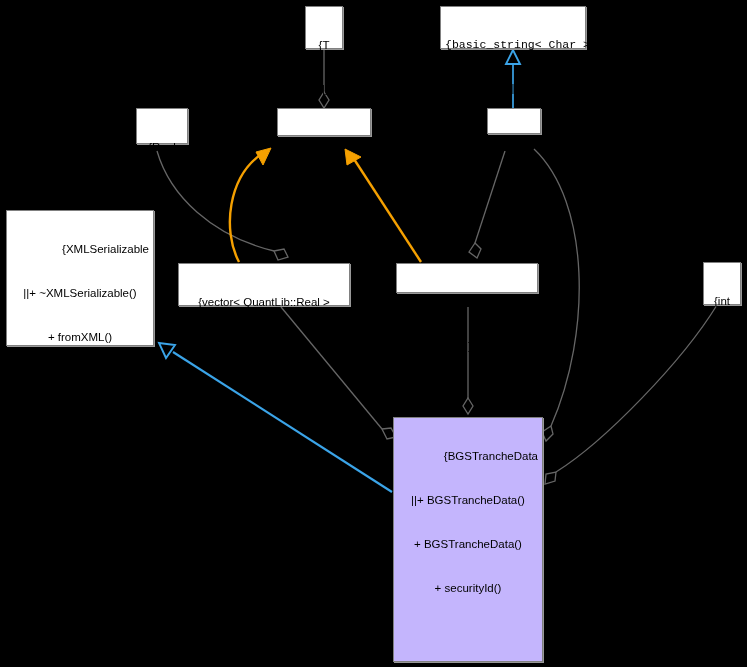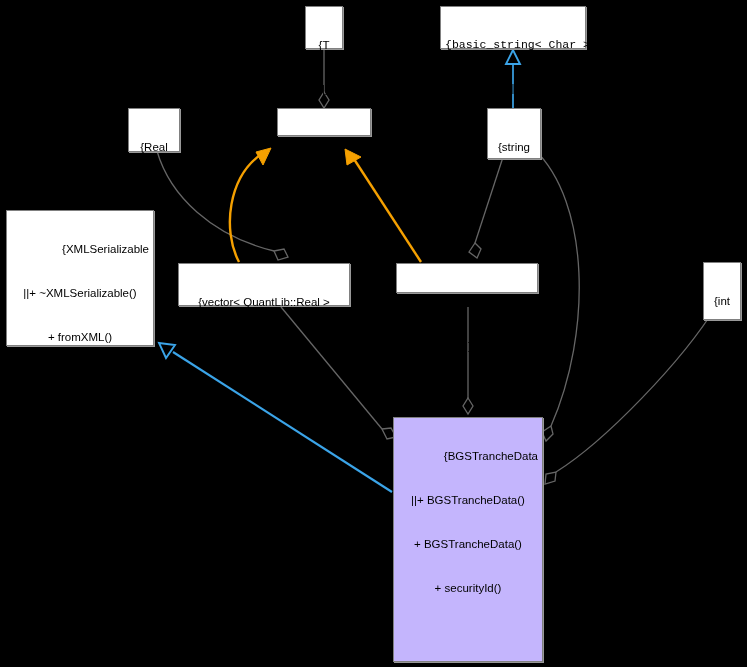--- a/index.html
+++ b/index.html
@@ -116,31 +116,31 @@
   <div class="node" style="left:305px; top:6px; width:38px; height:43px;">
     <span class="line">{T</span>
     <span class="line">||}</span>
   </div>
 
   <div class="node" style="left:440px; top:6px; width:146px; height:43px;font-family:Liberation Mono, monospace;">
     <span class="line">{basic_string&lt; Char &gt;</span>
     <span class="line">||}</span>
   </div>
 
-  <div class="node" style="left:128px; top:108px; width:52px; height:44px;">
+  <div class="node" style="left:136px; top:108px; width:52px; height:36px;">
     <span class="line">{Real</span>
     <span class="line">||}</span>
   </div>
 
   <div class="node" style="left:277px; top:108px; width:94px; height:28px;">
     <span class="line">{vector&lt; T &gt;</span>
     <span class="line">||}</span>
   </div>
 
-  <div class="node" style="left:487px; top:108px; width:54px; height:51px;">
+  <div class="node" style="left:487px; top:108px; width:54px; height:26px;">
     <span class="line">{string</span>
     <span class="line">||}</span>
   </div>
 
   <div class="node leftalign" style="left:6px; top:210px; width:148px; height:136px;">
     <span class="line center">{XMLSerializable</span>
     <span class="line">||+ ~XMLSerializable()</span>
     <span class="line">+ fromXML()</span>
     <span class="line">+ toXML()</span>
     <span class="line">+ fromFile()</span>
@@ -153,21 +153,21 @@
   <div class="node" style="left:178px; top:263px; width:172px; height:43px;">
     <span class="line">{vector&lt; QuantLib::Real &gt;</span>
     <span class="line">||}</span>
   </div>
 
   <div class="node" style="left:396px; top:263px; width:142px; height:30px;">
     <span class="line">{vector&lt; std::string &gt;</span>
     <span class="line">||}</span>
   </div>
 
-  <div class="node" style="left:703px; top:262px; width:38px; height:58px;">
+  <div class="node" style="left:703px; top:262px; width:38px; height:43px;">
     <span class="line">{int</span>
     <span class="line">||}</span>
   </div>
 
   <div class="node leftalign filled" style="left:393px; top:417px; width:150px; height:245px;">
     <span class="line center">{BGSTrancheData</span>
     <span class="line">||+ BGSTrancheData()</span>
     <span class="line">+ BGSTrancheData()</span>
     <span class="line">+ securityId()</span>
     

